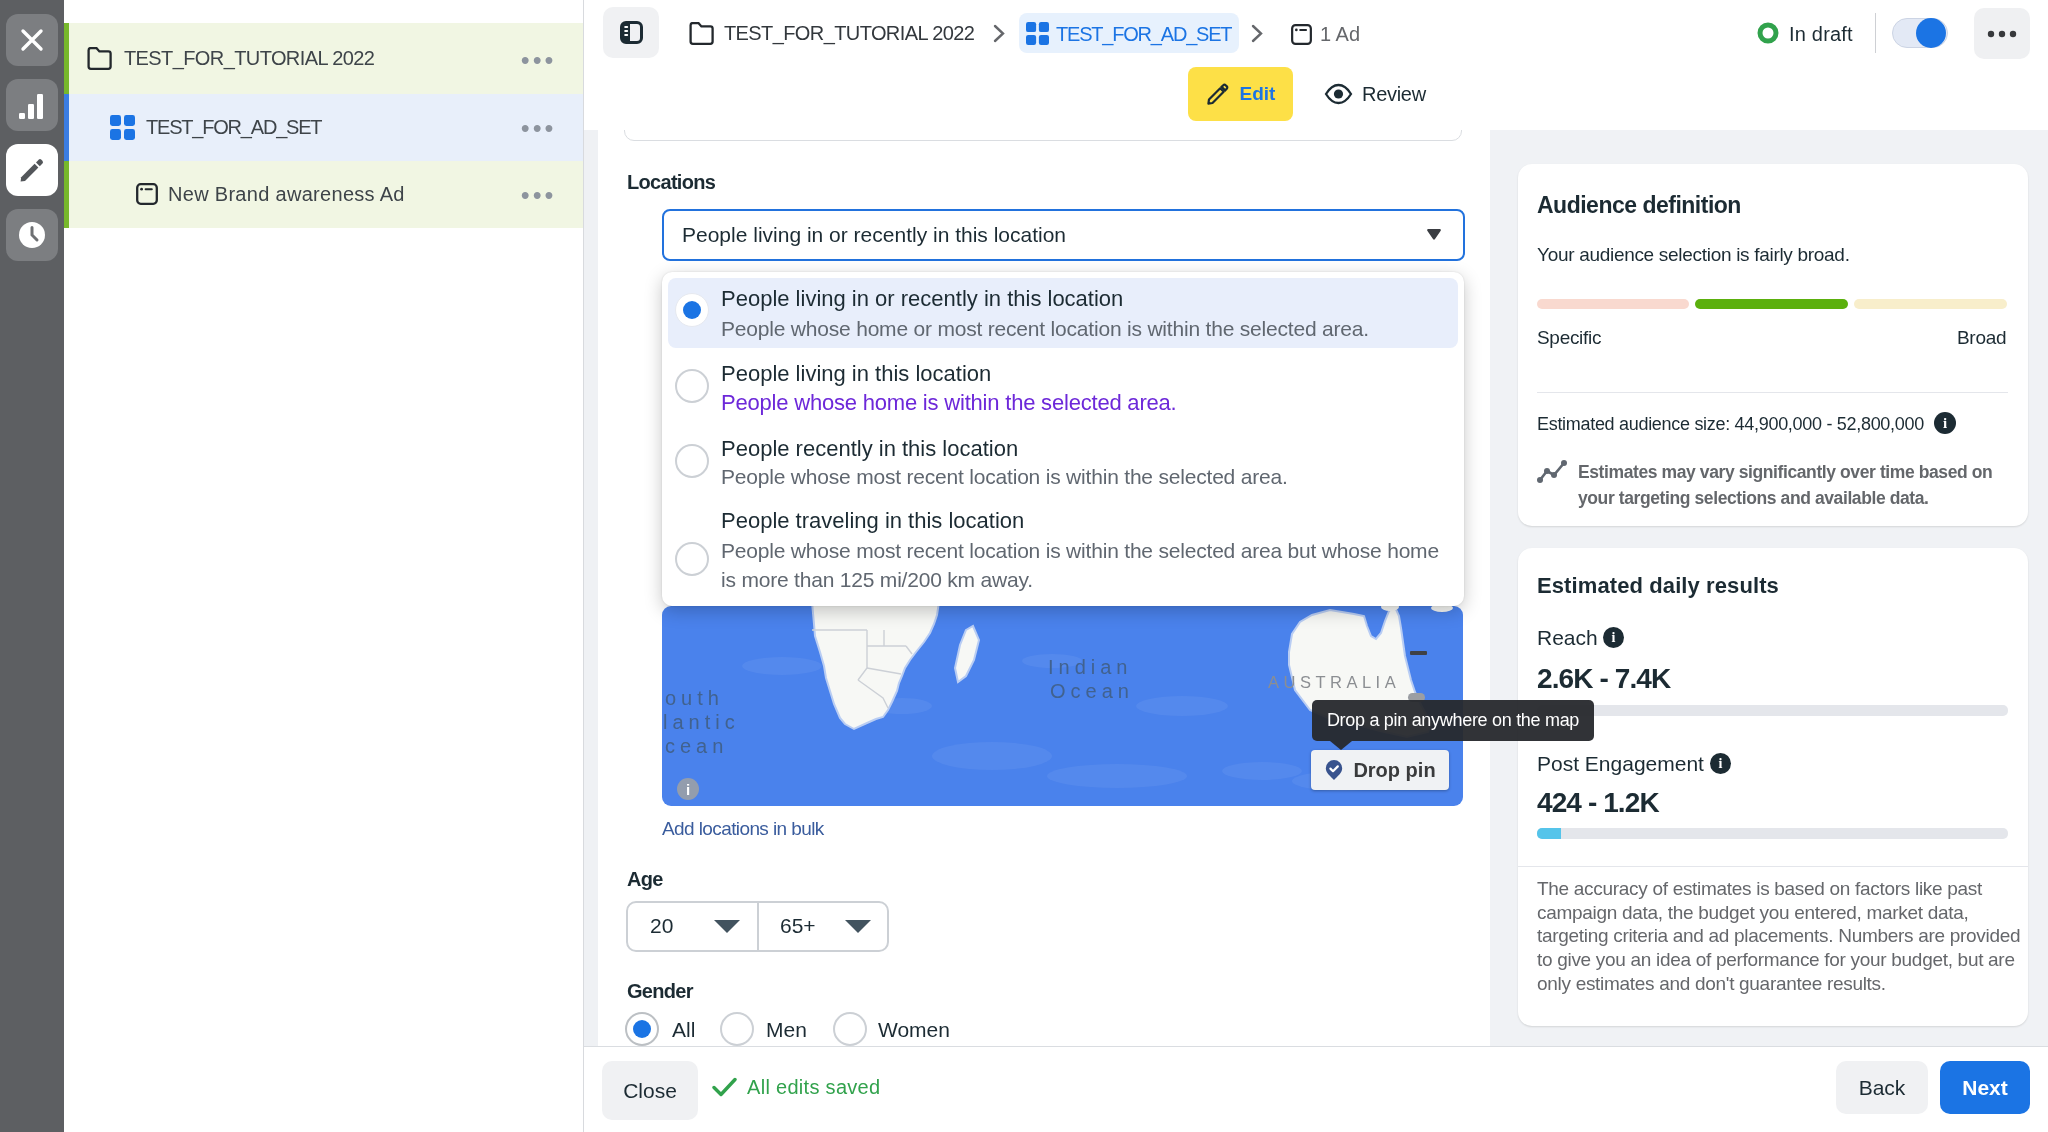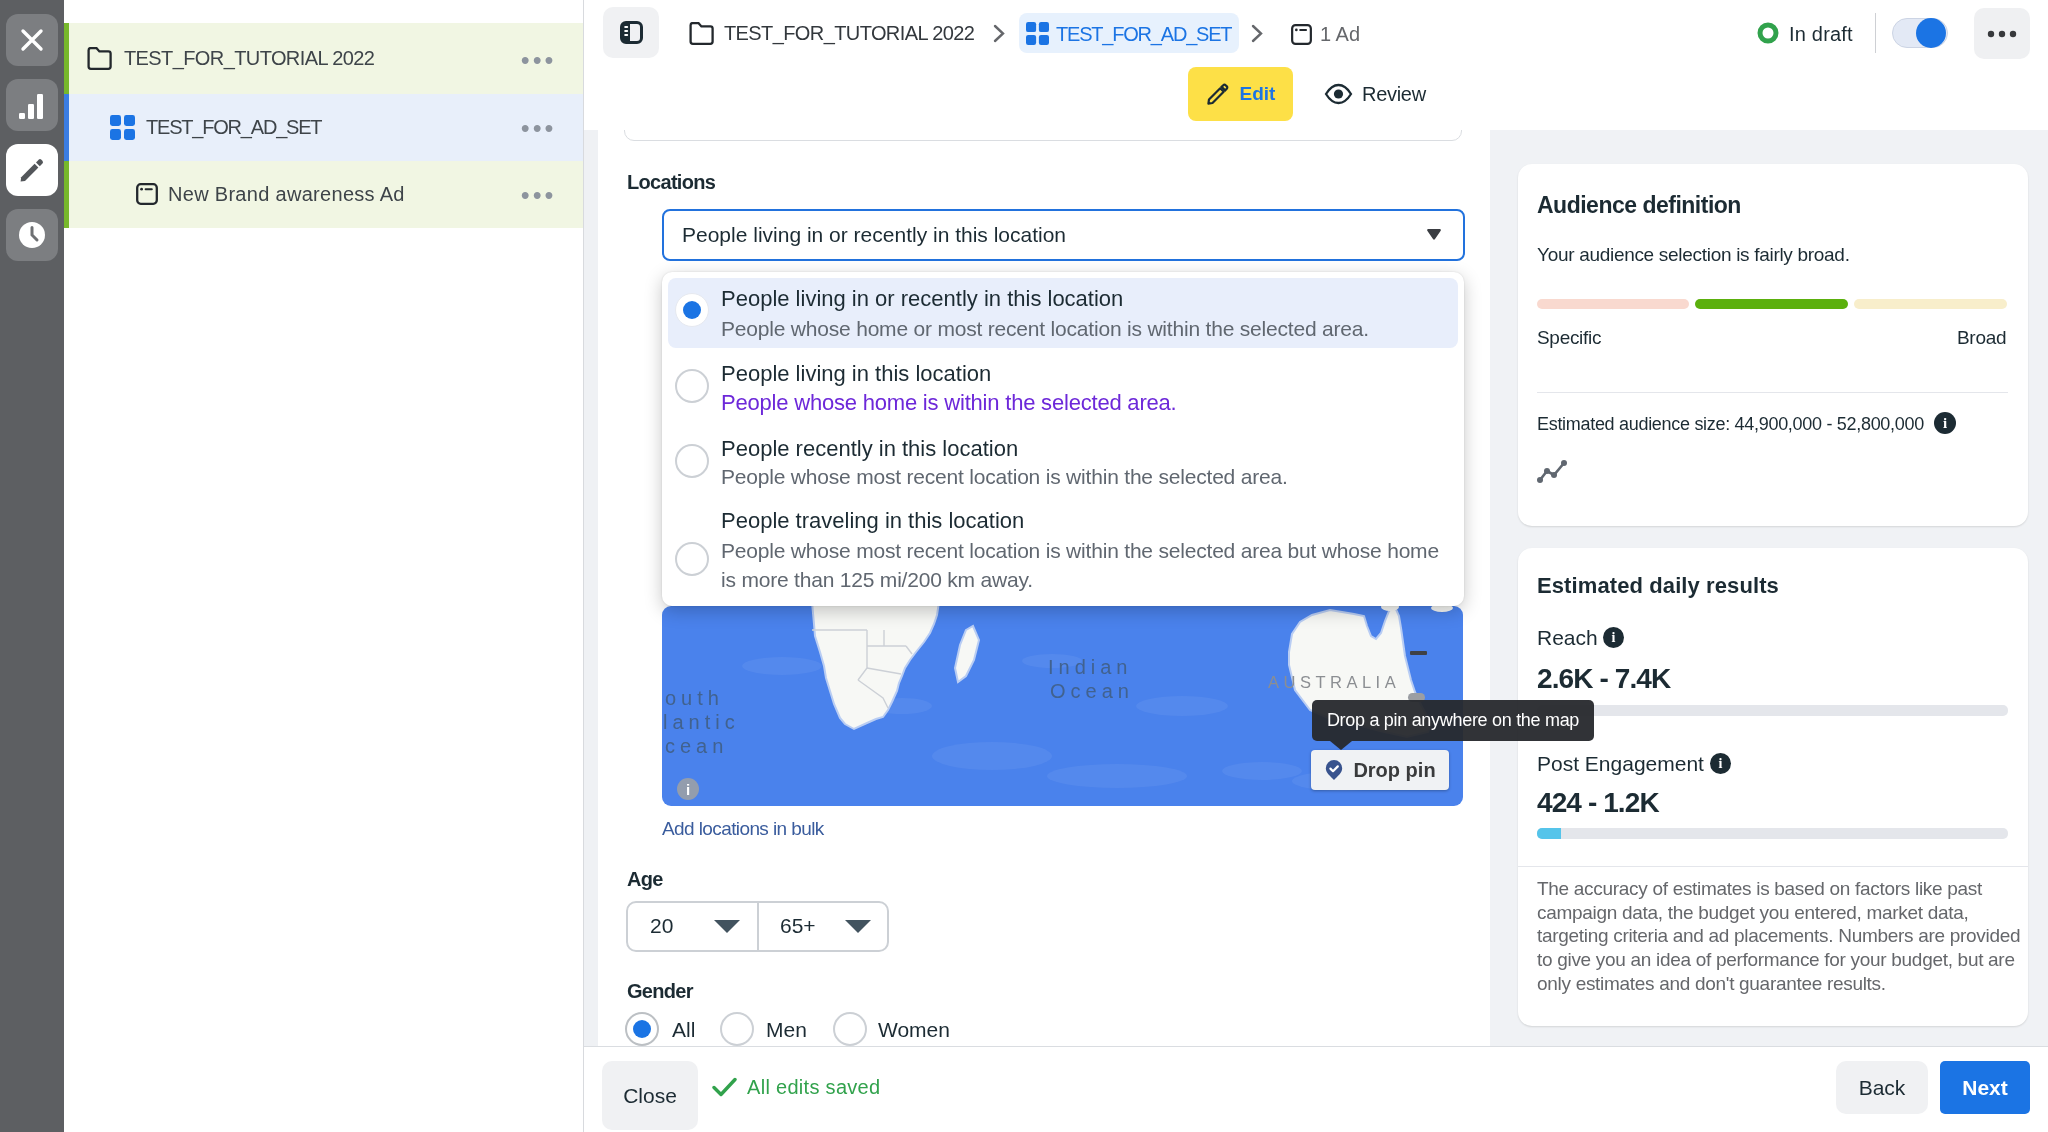--- a/index.html
+++ b/index.html
@@ -236,20 +236,21 @@
   <div class="abs flexc" style="left:1934px;top:412px;width:22px;height:22px;background:#1c2b33;border-radius:50%;justify-content:center;">
       <span style="color:#fff;font-size:15px;font-weight:700;font-family:'Liberation Serif',serif;">i</span>
     </div>
   <svg class="abs" style="left:1537px;top:458px;" width="31" height="28" viewBox="0 0 31 28">
       <path d="M3 22 L10 13 L17 17 L27 5" stroke="#606770" stroke-width="2.6" fill="none"></path>
       <circle cx="3" cy="22" r="3" fill="#606770"></circle>
       <circle cx="10" cy="13" r="3" fill="#606770"></circle>
       <circle cx="17" cy="17" r="3" fill="#606770"></circle>
       <circle cx="27" cy="5" r="3" fill="#606770"></circle>
     </svg>
+  <div class="abs" style="left:1578px;top:460px;font-size:17.5px;letter-spacing:-0.4px;font-weight:700;color:#64676b;line-height:25.5px;">Estimates may vary significantly over time based on<br>your targeting selections and available data.</div>
 
   <div class="abs" style="left:1518px;top:548px;width:510px;height:478px;background:#fff;border-radius:14px;box-shadow:0 1px 2px rgba(0,0,0,.12);"></div>
   <div class="abs" style="left:1537px;top:573px;font-size:22px;letter-spacing:0.1px;font-weight:700;color:#1c2b33;">Estimated daily results</div>
   <div class="abs" style="left:1537px;top:626px;font-size:21px;color:#1c2b33;">Reach</div>
   <div class="abs flexc" style="left:1603px;top:627px;width:21px;height:21px;background:#1c2b33;border-radius:50%;justify-content:center;">
       <span style="color:#fff;font-size:14px;font-weight:700;font-family:'Liberation Serif',serif;">i</span>
     </div>
   <div class="abs" style="left:1537px;top:663px;font-size:28px;letter-spacing:-0.9px;font-weight:700;color:#1c2b33;">2.6K - 7.4K</div>
   <div class="abs" style="left:1537px;top:705px;width:471px;height:11px;background:#e4e6eb;border-radius:5px;"></div>
   <div class="abs" style="left:1537px;top:752px;font-size:21px;color:#1c2b33;">Post Engagement</div>
@@ -282,27 +283,27 @@
   <div class="abs" style="left:721px;top:536px;font-size:21px;letter-spacing:-0.2px;color:#606770;line-height:29px;">People whose most recent location is within the selected area but whose home<br>is more than 125 mi/200 km away.</div>
 
   <div class="abs flexc" style="left:1312px;top:700px;width:282px;height:41px;background:rgba(38,40,44,.95);border-radius:5px;justify-content:center;">
       <span style="color:#fff;font-size:18px;letter-spacing:-0.3px;">Drop a pin anywhere on the map</span>
     </div>
   <svg class="abs" style="left:1330px;top:741px;" width="22" height="9" viewBox="0 0 22 9">
       <path d="M0 0 H22 L11 9 Z" fill="rgba(38,40,44,.95)"></path>
     </svg>
 
   <div class="abs" style="left:584px;top:1046px;width:1464px;height:86px;background:#fff;border-top:1px solid #dadde1;"></div>
-  <div class="abs flexc" style="left:602px;top:1061px;width:96px;height:69px;background:#f0f1f3;border-radius:10px;justify-content:center;">
+  <div class="abs flexc" style="left:602px;top:1061px;width:96px;height:59px;background:#f0f1f3;border-radius:10px;justify-content:center;">
       <span style="font-size:21px;color:#1c2b33;">Close</span>
     </div>
   <svg class="abs" style="left:712px;top:1077px;" width="25" height="20" viewBox="0 0 25 20">
       <path d="M2 10.5 L9 17.5 L23 2.5" stroke="#31a24c" stroke-width="3.4" fill="none" stroke-linecap="round" stroke-linejoin="round"></path>
     </svg>
   <div class="abs" style="left:747px;top:1076px;font-size:20px;letter-spacing:0.3px;color:#31a24c;">All edits saved</div>
   <div class="abs flexc" style="left:1836px;top:1061px;width:92px;height:53px;background:#f0f1f3;border-radius:10px;justify-content:center;">
       <span style="font-size:21px;color:#1c2b33;">Back</span>
     </div>
-  <div class="abs flexc" style="left:1940px;top:1061px;width:90px;height:53px;background:#1b74e4;border-radius:5px;justify-content:center;">
+  <div class="abs flexc" style="left:1940px;top:1061px;width:90px;height:53px;background:#1b74e4;border-radius:10px;justify-content:center;">
       <span style="font-size:21px;color:#fff;font-weight:700;">Next</span>
     </div>
 
 </div>
 
 </body></html>

